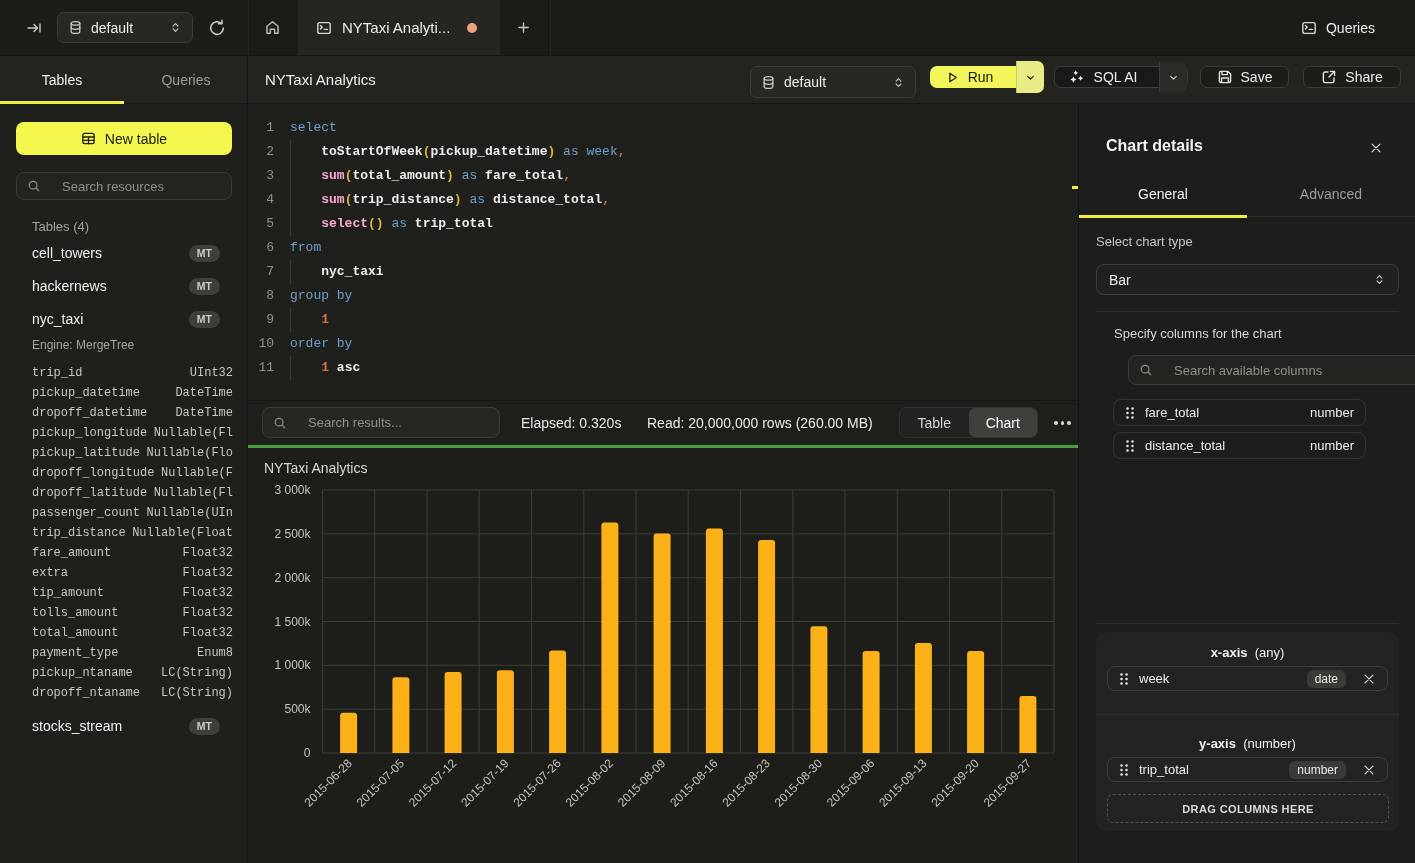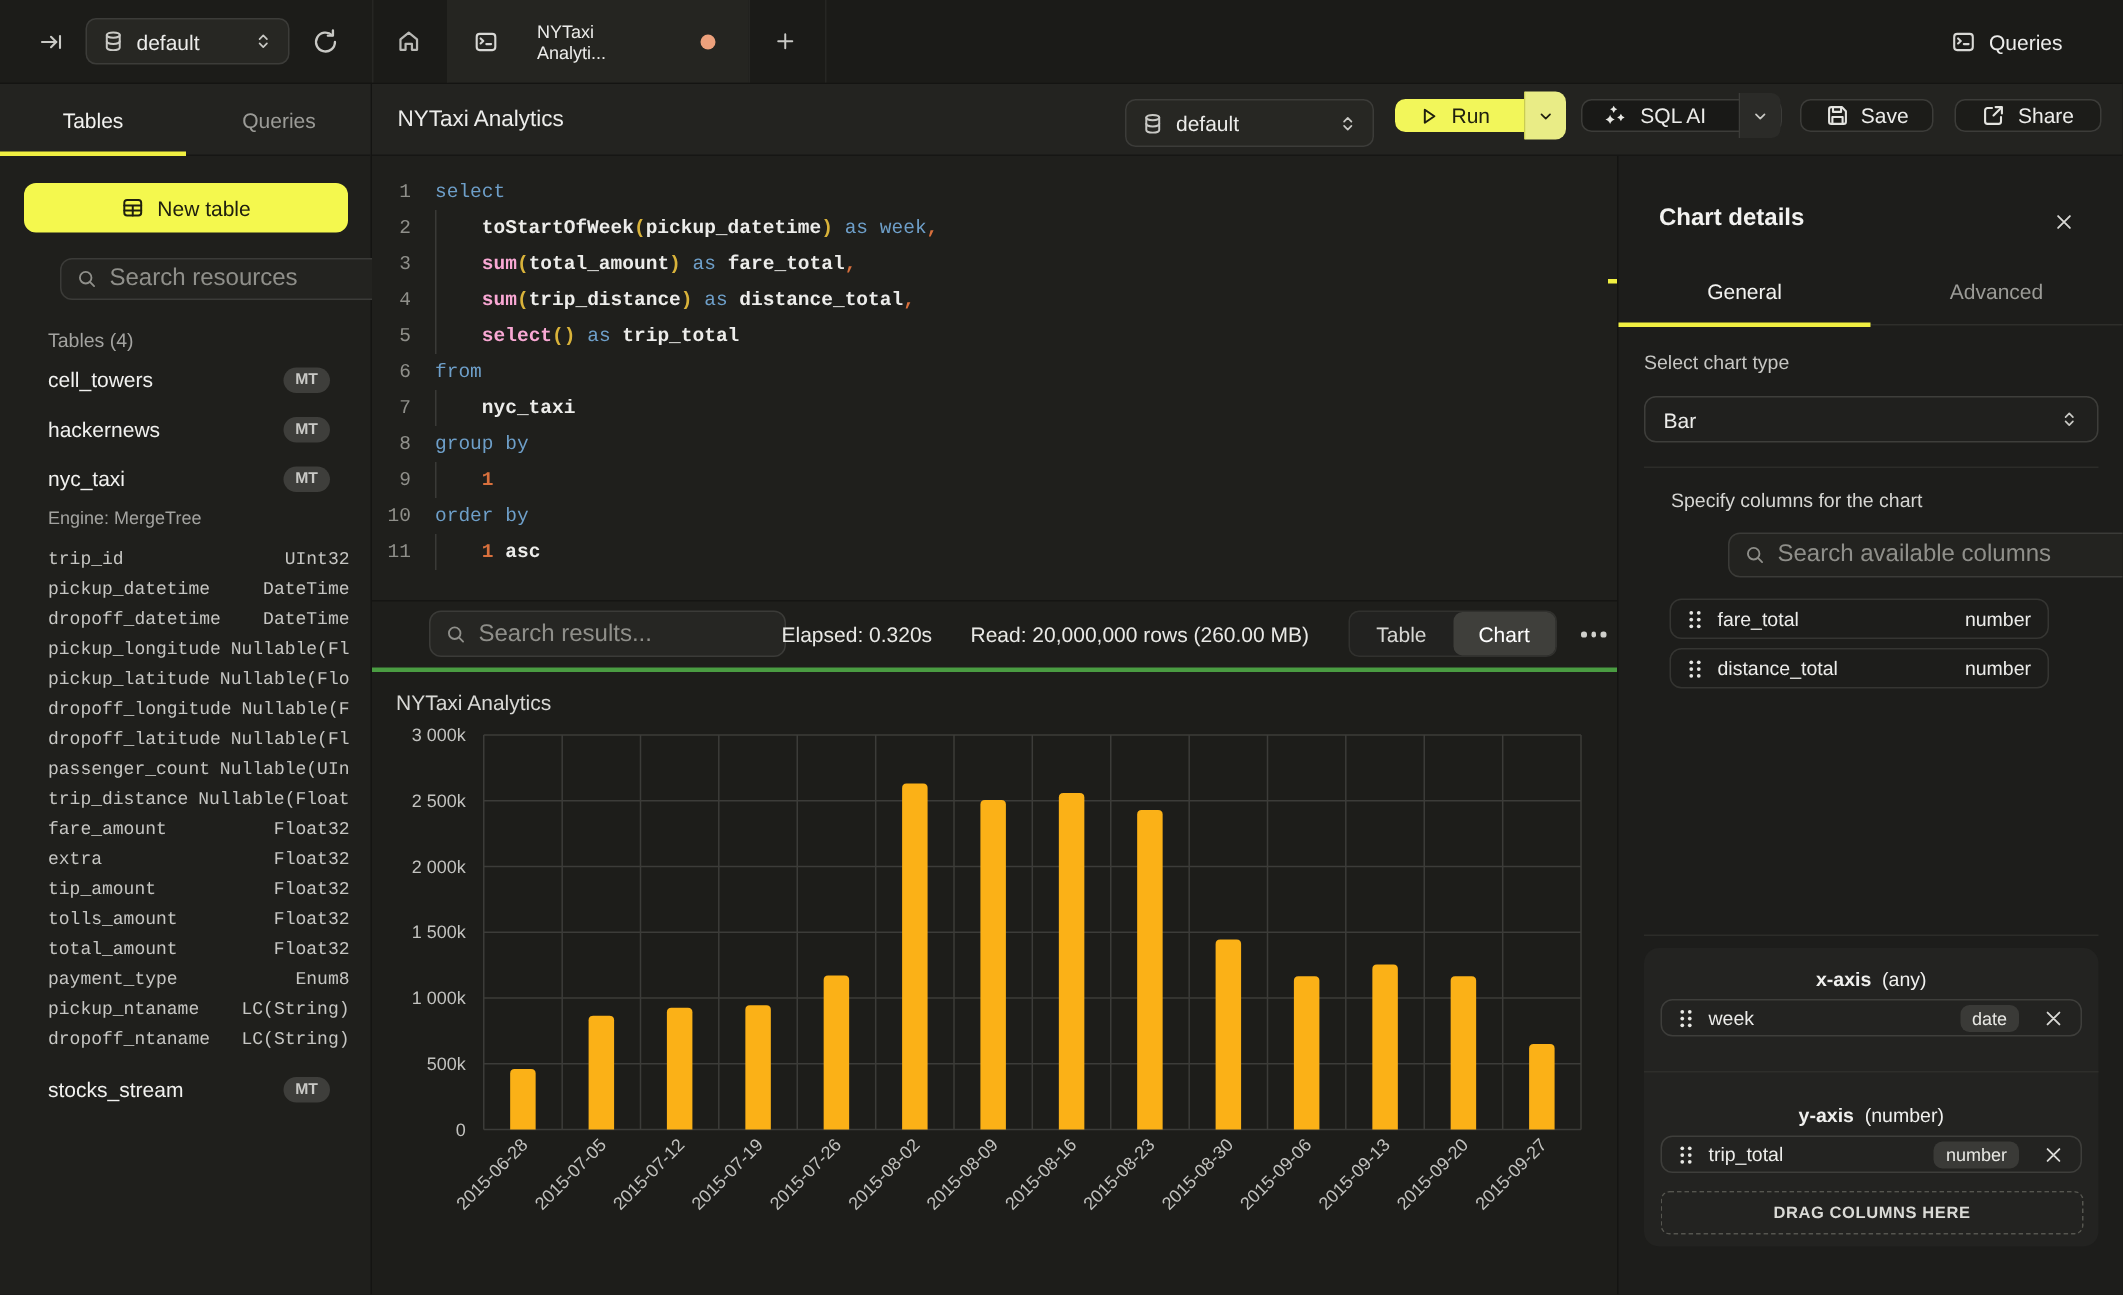--- a/index.html
+++ b/index.html
@@ -6,36 +6,36 @@
     font-family:"Liberation Sans",sans-serif; -webkit-font-smoothing:antialiased; }
   .abs { position:absolute; }
   #stage { position:relative; width:1415px; height:863px; }
   
   #topbar { left:0; top:0; width:1415px; height:56px; background:#1c1c19; border-bottom:1px solid #141412; }
   .select { display:flex; align-items:center; gap:8px; background:#272723; border:1px solid #3c3c39;
     border-radius:7px; color:#ececea; font-size:14px; font-weight:500; padding:0 10px; }
   #tabstrip { position:absolute; left:248px; top:0; width:1167px; height:55px; background:#1b1b18; }
   .tabsep { position:absolute; top:0; width:1px; height:55px; background:#262623; }
   #activetab { position:absolute; left:50px; top:0; width:201px; height:55px; background:#252521;
-    display:flex; align-items:center; gap:26px; padding-left:18px; color:#ececea; font-size:12px; }
+    display:flex; align-items:center; gap:10px; padding-left:18px; color:#ececea; font-size:15px; }
   .dot { width:10px; height:10px; border-radius:50%; background:#eda17c; }
   #queriesbtn { position:absolute; right:40px; top:0; height:55px; display:flex; align-items:center;
     gap:9px; color:#ececea; font-size:14px; }
   
   #sidebar { left:0; top:56px; width:248px; height:807px; background:#1f1f1c; border-right:1px solid #141412; }
   #sidetabs { position:absolute; left:0; top:0; width:100%; height:48px; background:#232320;
     border-bottom:1px solid #161614;text-decoration:underline; }
   #sidetabs .t { position:absolute; top:0; width:124px; height:48px; display:flex; align-items:center;
     justify-content:center; font-size:14px; }
   .yline { position:absolute; background:#f0ef41; height:3px; }
   #newtable { position:absolute; left:16px; top:66px; width:216px; height:33px; background:#f4f84e;
     border-radius:8px; display:flex; align-items:center; justify-content:center; gap:9px;
     color:#20200f; font-size:14px; font-weight:500; }
-  .searchbox { position:absolute; display:flex; align-items:center; gap:8px; border:1px solid #3b3b38;
-    border-radius:8px; background:#232320; color:#8f8f8a; font-size:16px; padding:0 10px;margin-left:24px; }
+  .searchbox { position:absolute; display:flex; align-items:center; gap:21px; border:1px solid #3b3b38;
+    border-radius:8px; background:#232320; color:#8f8f8a; font-size:13px; padding:0 10px; }
   #tablescount { position:absolute; left:32px; top:163px; font-size:13px; color:#a3a3a0; }
   .trow { position:absolute; left:32px; width:188px; display:flex; align-items:center;
     justify-content:space-between; color:#f1f1ef; font-size:14px; }
   .mt { background:#3e3e3b; color:#c9c9c6; font-size:10.5px; font-weight:700; border-radius:10px;
     padding:3px 8px; line-height:1; }
   #engine { position:absolute; left:32px; top:282px; font-size:12px; color:#a3a3a0; }
   .colrow { position:absolute; left:32px; width:201px; display:flex; justify-content:space-between;
     font-family:"Liberation Mono",monospace; font-size:12px; color:#c6c6c3; transform:translateY(-50%); }
   
   #mainheader { left:248px; top:56px; width:1167px; height:48px; background:#232320; border-bottom:1px solid #161614; }

